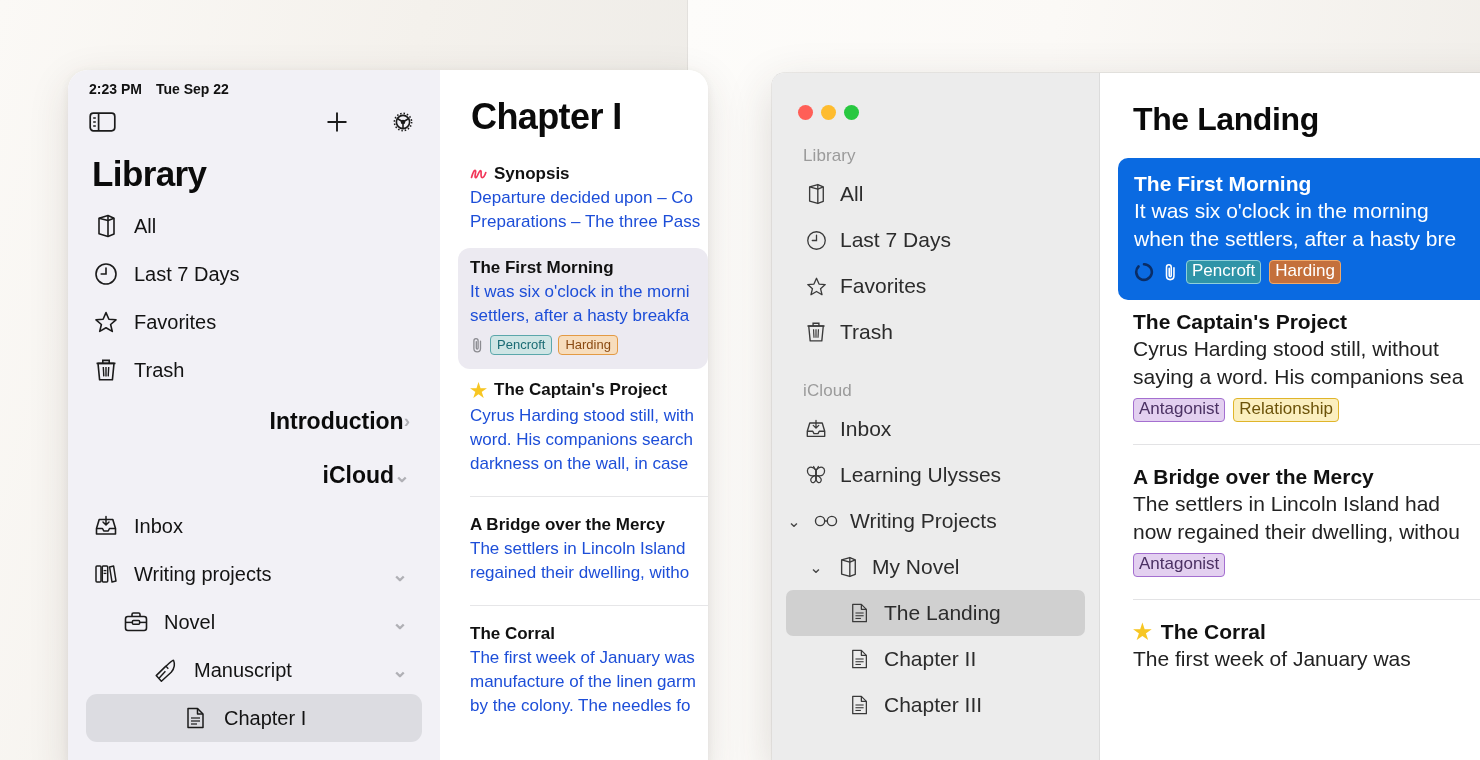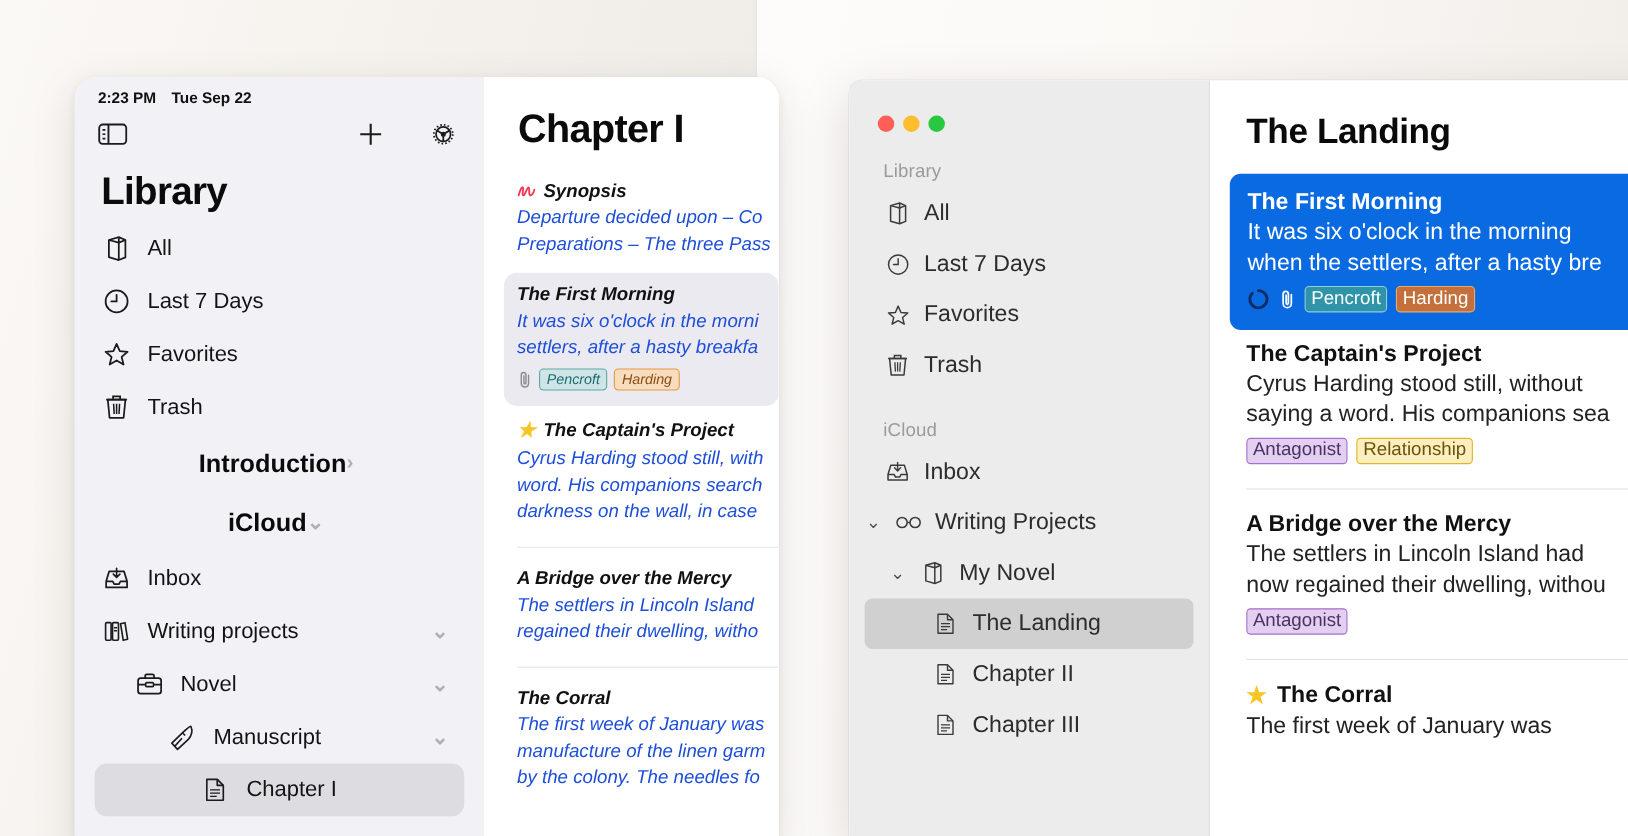--- a/index.html
+++ b/index.html
@@ -58,38 +58,38 @@
   }
   .nav-row {
     display: flex; align-items: center; gap: 14px;
     height: 48px; padding: 0 14px 0 6px; border-radius: 11px;
     font-size: 20px; color: #131313;
   }
   .nav-row .ico { width: 28px; display: flex; justify-content: center; flex: 0 0 28px; }
   .nav-row .lbl { flex: 1; white-space: nowrap; }
   .nav-row.selected { background: #dcdce1; }
   .sec-head {
-    display: flex; align-items: center; justify-content: center;
+    display: flex; align-items: center; justify-content: flex-end;
     height: 54px; padding: 0 12px 0 6px;
     font-size: 23px; font-weight: bold; color: #0b0b0b;
   }
   .chev { color: #b0b0b5; font-size: 19px; font-weight: bold; }
   .ind1 { padding-left: 36px; }
   .ind2 { padding-left: 66px; }
   .ind3 { padding-left: 96px; }
 
   .ipad-list {
     flex: 1; background: #ffffff; padding: 0 0 0 30px; overflow: hidden;
     position: relative;
   }
   .list-title {
     font-size: 36px; font-weight: bold; letter-spacing: -.6px;
     color: #0b0b0b; padding: 26px 0 16px 1px;
   }
-  .li { padding: 10px 0 14px 12px; margin-left: -12px; border-radius: 12px; font-style: italic; }
+  .li { padding: 10px 0 14px 12px; margin-left: -12px; border-radius: 12px; }
   .li.sel { background: #eceaf1; }
   .li-title {
     font-size: 17px; font-weight: bold; color: #111;
     display: flex; align-items: center; gap: 7px; white-space: nowrap;
     margin-bottom: 2px;
   }
   .li-body {
     font-size: 17px; color: #1d4ed8; line-height: 1.42;
     white-space: nowrap;
   }
@@ -454,20 +454,33 @@
         <span class="mico">
           <svg width="22" height="22" viewBox="0 0 24 24">
               <path d="M2.5 14.5 L5.2 5.5 L18.8 5.5 L21.5 14.5 L21.5 20 L2.5 20 Z" fill="none" stroke="#3a3a3a" stroke-width="1.5" stroke-linejoin="round"></path>
               <path d="M2.5 14.5 L8.5 14.5 L9.8 17 L14.2 17 L15.5 14.5 L21.5 14.5" fill="none" stroke="#3a3a3a" stroke-width="1.5" stroke-linejoin="round"></path>
               <path d="M12 2.6 L12 10.5 M9 8 L12 11 L15 8" fill="none" stroke="#3a3a3a" stroke-width="1.4" stroke-linecap="round" stroke-linejoin="round"></path>
             </svg>
         </span>
         <span>Inbox</span>
       </div>
 
+      <div class="mrow">
+        <span class="mico">
+          <svg width="22" height="20" viewBox="0 0 24 22">
+              <path d="M12 5.5 C12 5.5 8.5 1.5 5 2.6 C1.8 3.6 1.8 9 4.6 11 C7 12.7 12 11.5 12 11.5 Z" fill="none" stroke="#3a3a3a" stroke-width="1.4" stroke-linejoin="round"></path>
+              <path d="M12 5.5 C12 5.5 15.5 1.5 19 2.6 C22.2 3.6 22.2 9 19.4 11 C17 12.7 12 11.5 12 11.5 Z" fill="none" stroke="#3a3a3a" stroke-width="1.4" stroke-linejoin="round"></path>
+              <path d="M12 11.5 C12 11.5 8 12.2 6.6 14.8 C5.4 17 7.2 20 9.4 19.4 C11.2 19 12 15.5 12 15.5 Z" fill="none" stroke="#3a3a3a" stroke-width="1.4" stroke-linejoin="round"></path>
+              <path d="M12 11.5 C12 11.5 16 12.2 17.4 14.8 C18.6 17 16.8 20 14.6 19.4 C12.8 19 12 15.5 12 15.5 Z" fill="none" stroke="#3a3a3a" stroke-width="1.4" stroke-linejoin="round"></path>
+              <line x1="12" y1="5" x2="12" y2="15.8" stroke="#3a3a3a" stroke-width="1.4"></line>
+              <path d="M11 4.6 L9.4 1.6 M13 4.6 L14.6 1.6" fill="none" stroke="#3a3a3a" stroke-width="1.3" stroke-linecap="round"></path>
+            </svg>
+        </span>
+        <span>Learning Ulysses</span>
+      </div>
 
       <div class="mrow">
         <span class="disc">⌄</span>
         <span class="mico">
           <svg width="24" height="14" viewBox="0 0 26 14">
               <circle cx="6.6" cy="7" r="5" fill="none" stroke="#3a3a3a" stroke-width="1.5"></circle>
               <circle cx="19.4" cy="7" r="5" fill="none" stroke="#3a3a3a" stroke-width="1.5"></circle>
               <line x1="11.6" y1="7" x2="14.4" y2="7" stroke="#3a3a3a" stroke-width="1.5"></line>
             </svg>
         </span>

